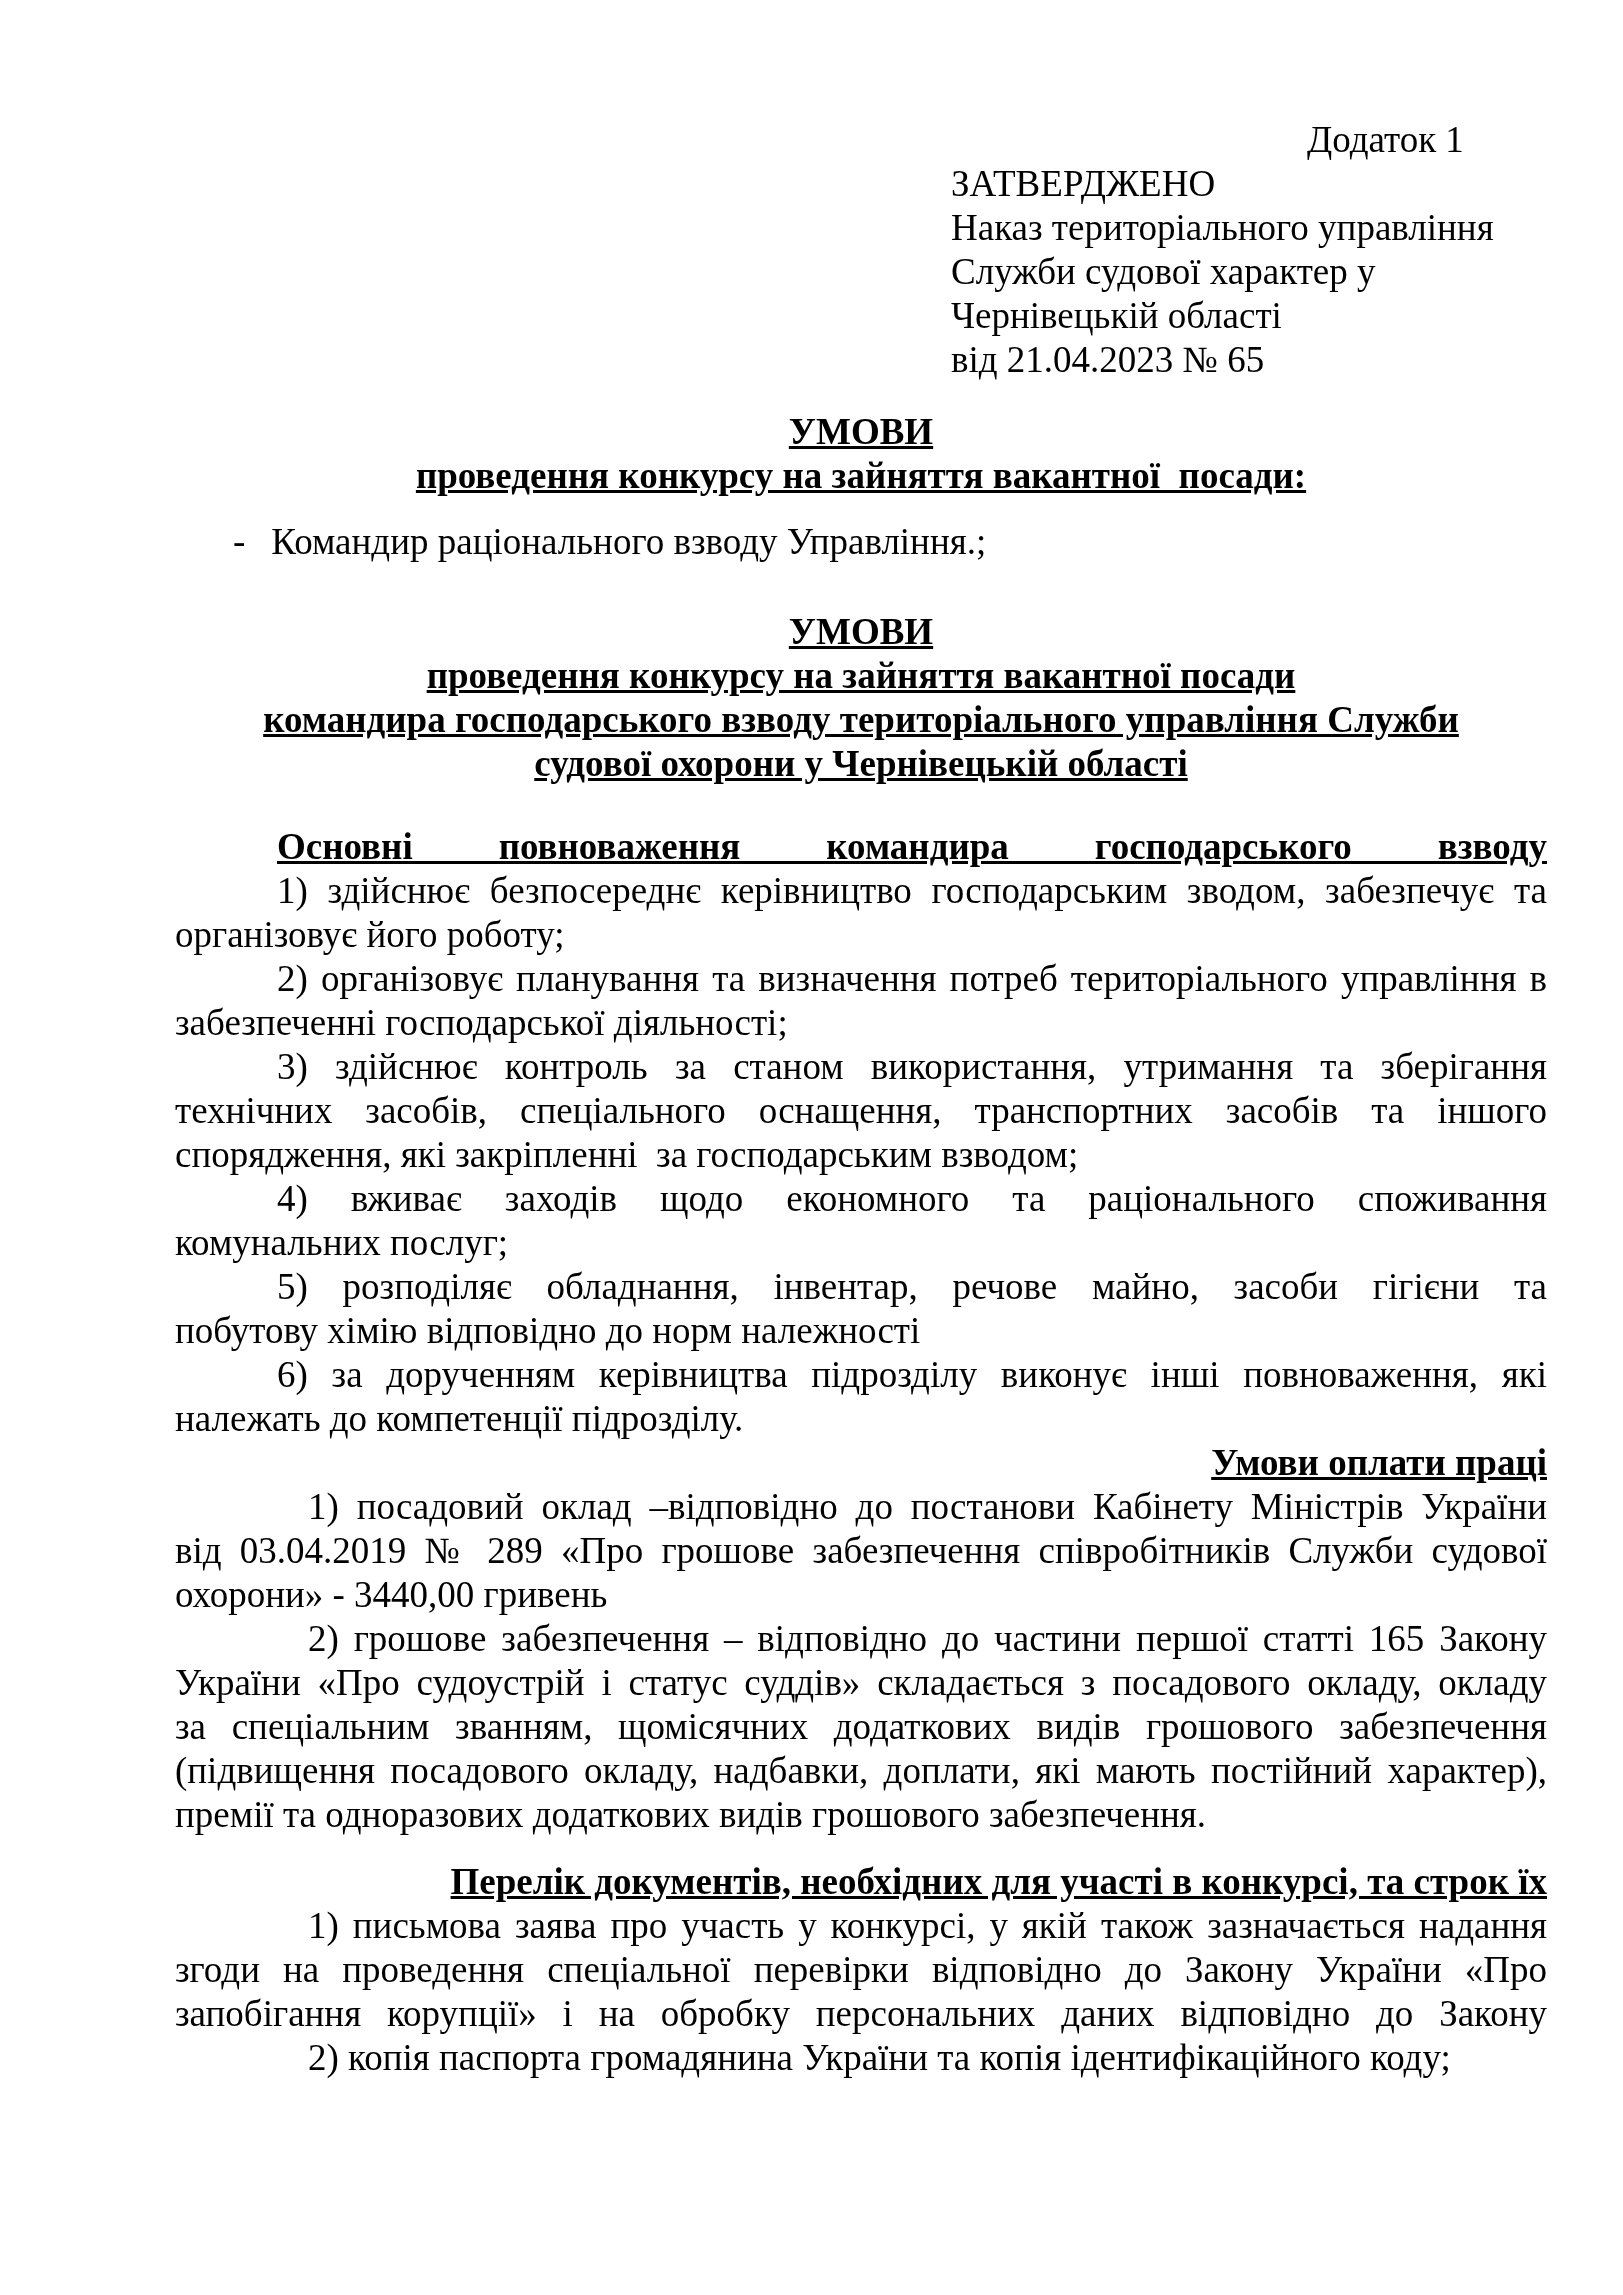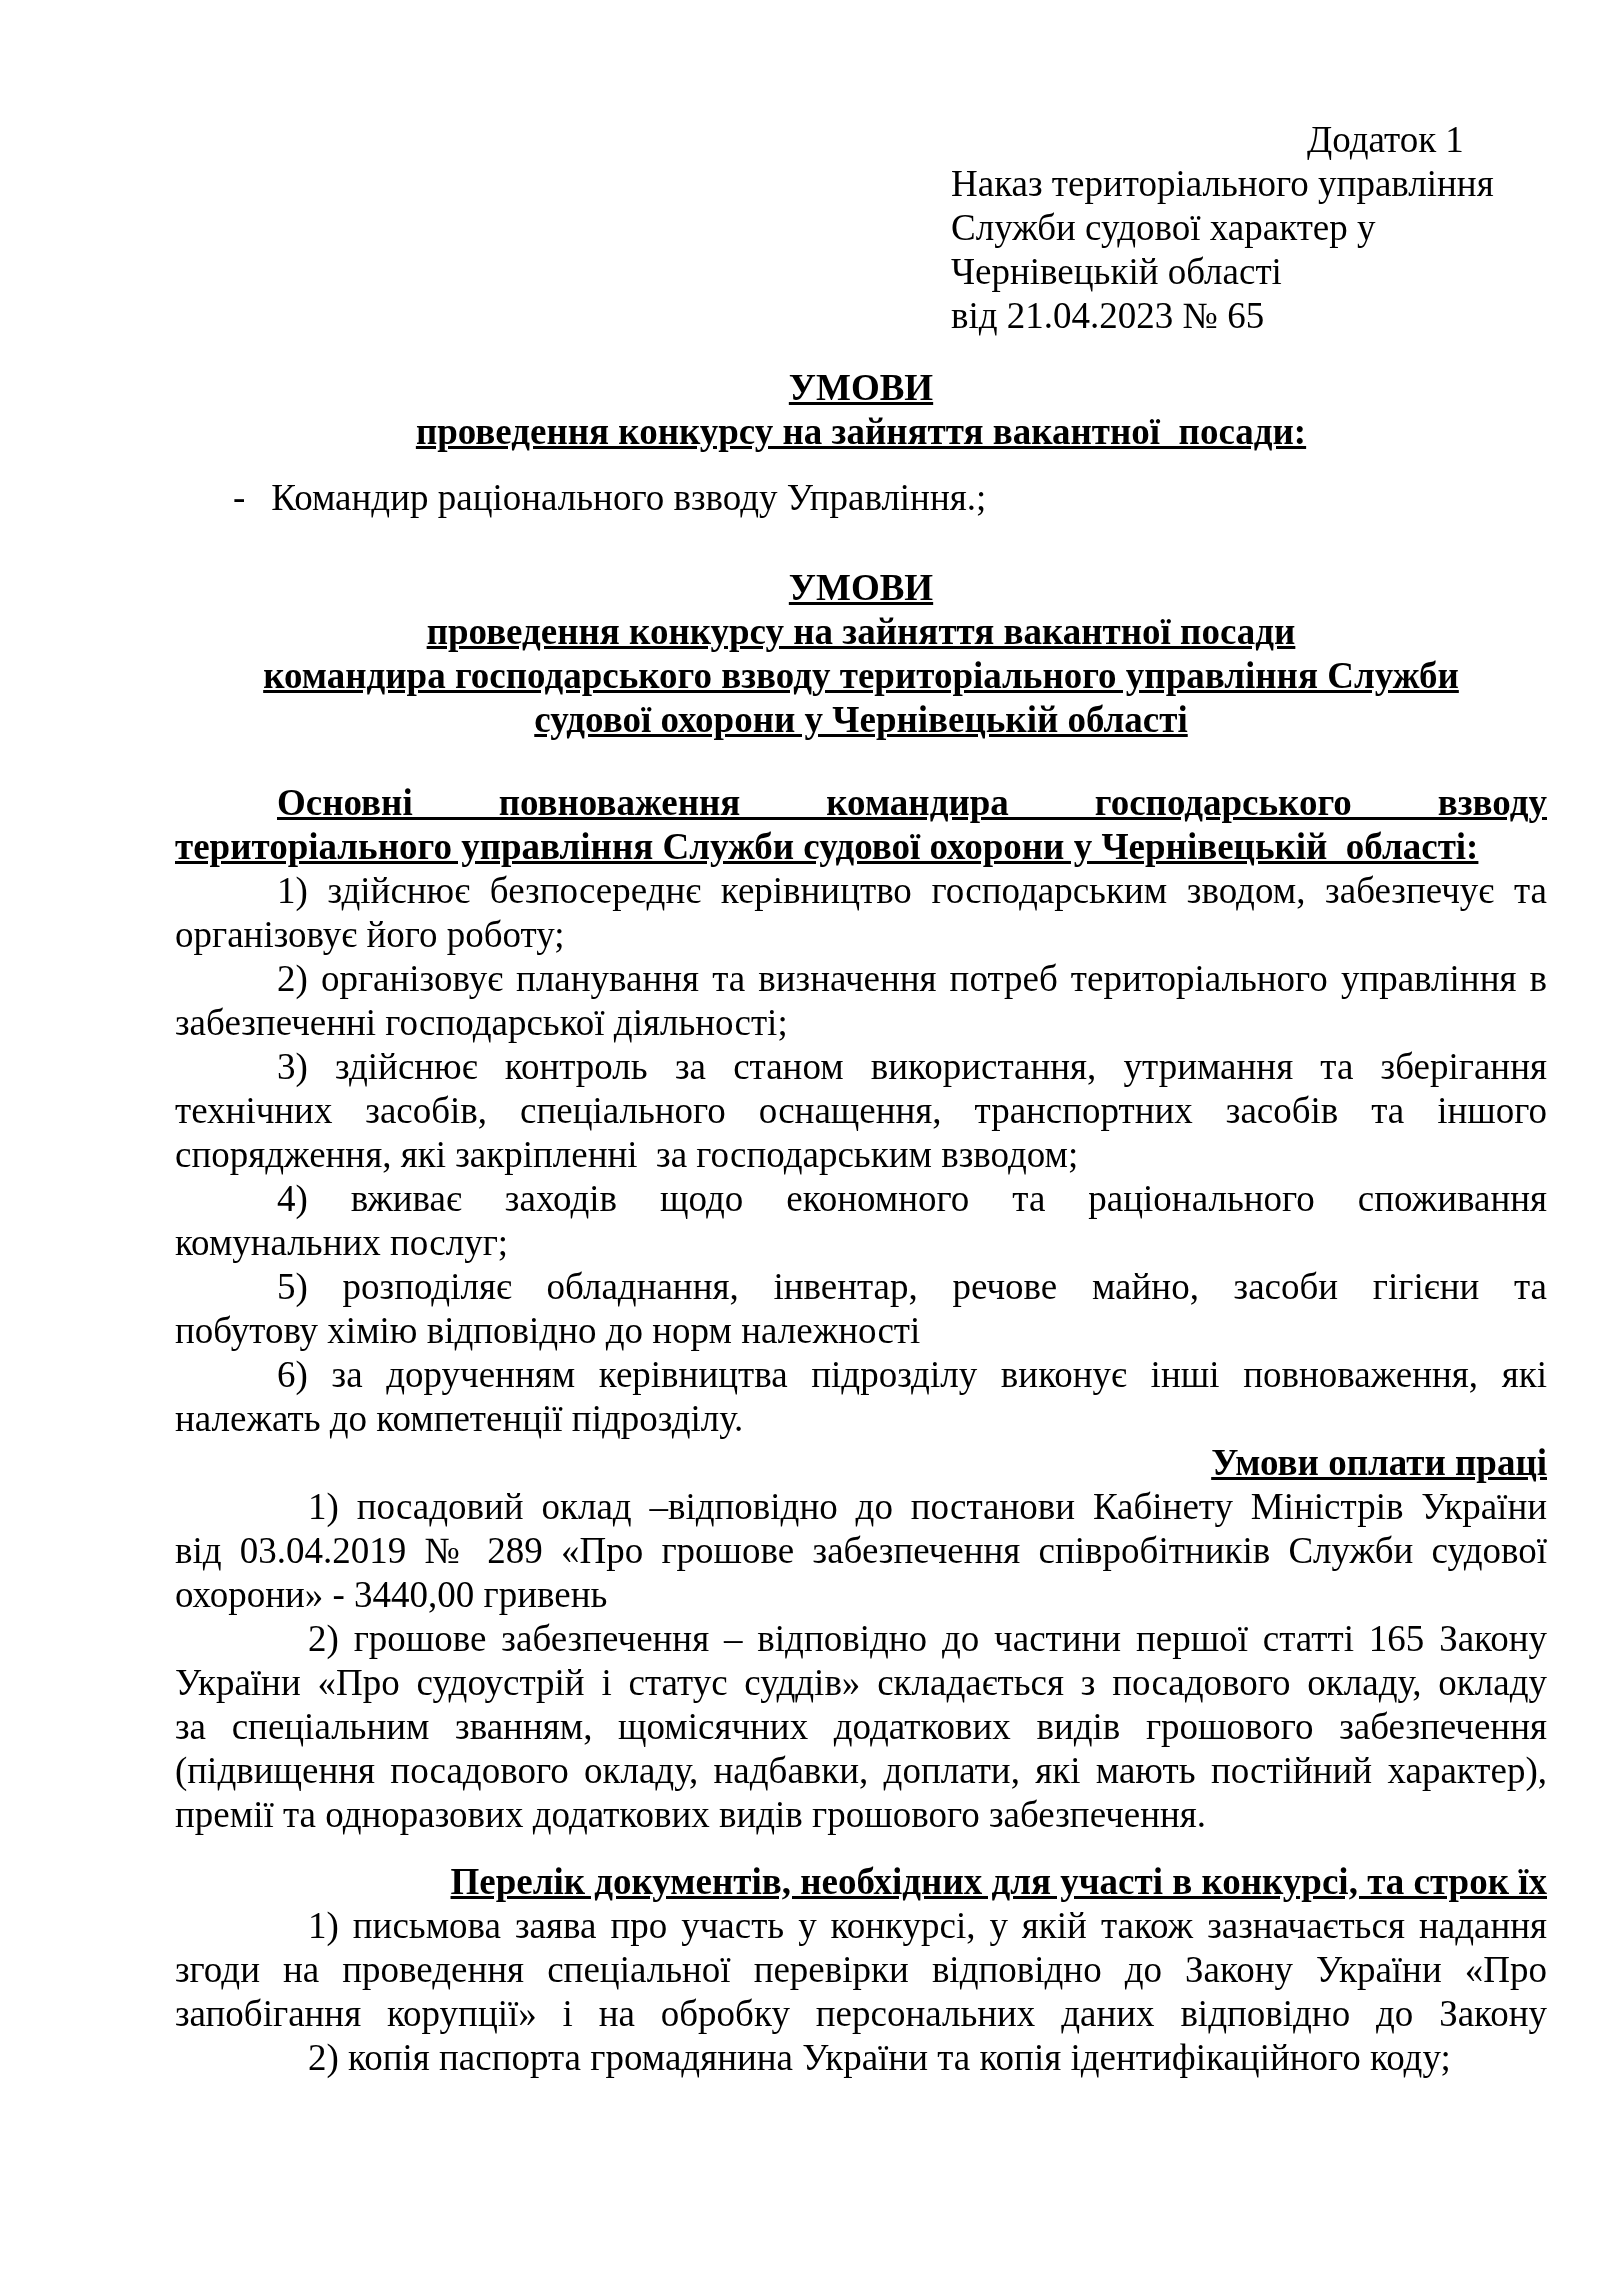--- a/index.html
+++ b/index.html
@@ -44,20 +44,21 @@
   .docs-heading { margin-top: 23px; }
 </style>
 </head>
 <body>
 
 <div class="page">
   <div class="content">
 
     <div class="hdr">
       <div class="line hdr-annex">Додаток 1</div>
+      <div class="line">ЗАТВЕРДЖЕНО</div>
       <div class="line">Наказ територіального управління</div>
       <div class="line">Служби судової характер у</div>
       <div class="line">Чернівецькій області</div>
       <div class="line">від 21.04.2023 № 65</div>
     </div>
 
     <div class="sec1">
       <div class="line center b">УМОВИ</div>
       <div class="line center b">проведення конкурсу на зайняття вакантної&nbsp; посади:</div>
       <div class="bullet-line">
@@ -68,21 +69,20 @@
 
     <div class="sec2">
       <div class="line center b">УМОВИ</div>
       <div class="line center b">проведення конкурсу на зайняття вакантної посади</div>
       <div class="line center b">командира господарського взводу територіального управління Служби</div>
       <div class="line center b">судової охорони у Чернівецькій області</div>
     </div>
 
     <div class="duties-intro">
       <div class="line b j ind1">Основні повноваження командира господарського взводу</div>
-      <div class="line b">територіального управління Служби судової охорони у Чернівецькій&nbsp; області:</div>
     </div>
 
     <div>
       <div class="line j ind1">1) здійснює безпосереднє керівництво господарським зводом, забезпечує та</div>
       <div class="line">організовує його роботу;</div>
       <div class="line j ind1">2) організовує планування та визначення потреб територіального управління в</div>
       <div class="line">забезпеченні господарської діяльності;</div>
       <div class="line j ind1">3) здійснює контроль за станом використання, утримання та зберігання</div>
       <div class="line j">технічних засобів, спеціального оснащення, транспортних засобів та іншого</div>
       <div class="line">спорядження, які закріпленні&nbsp; за господарським взводом;</div>

